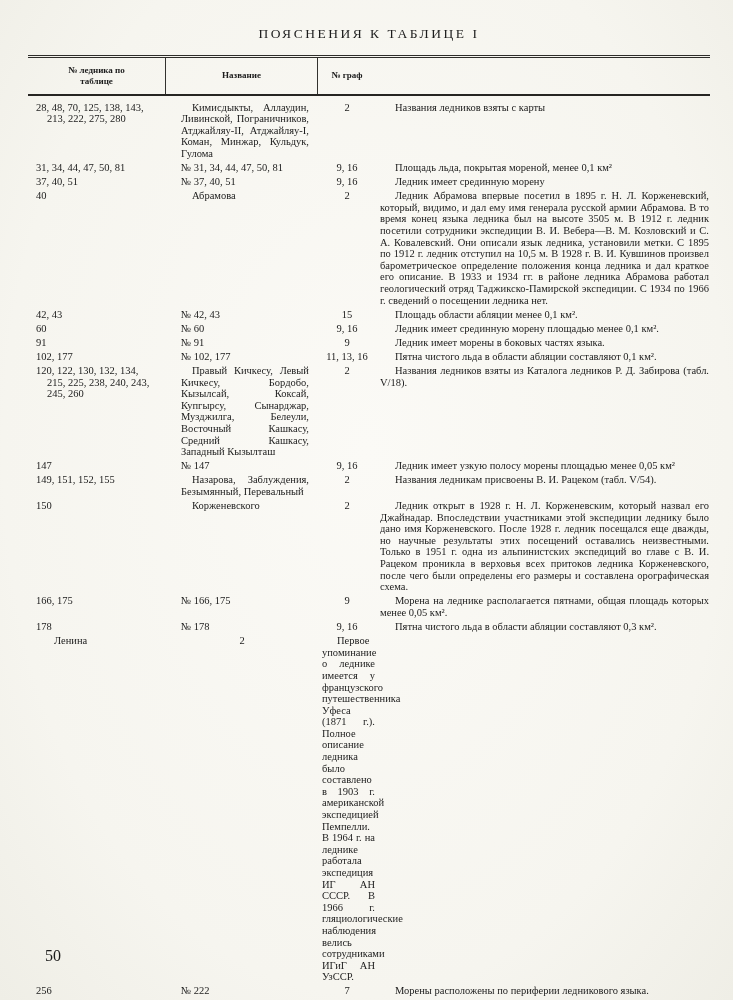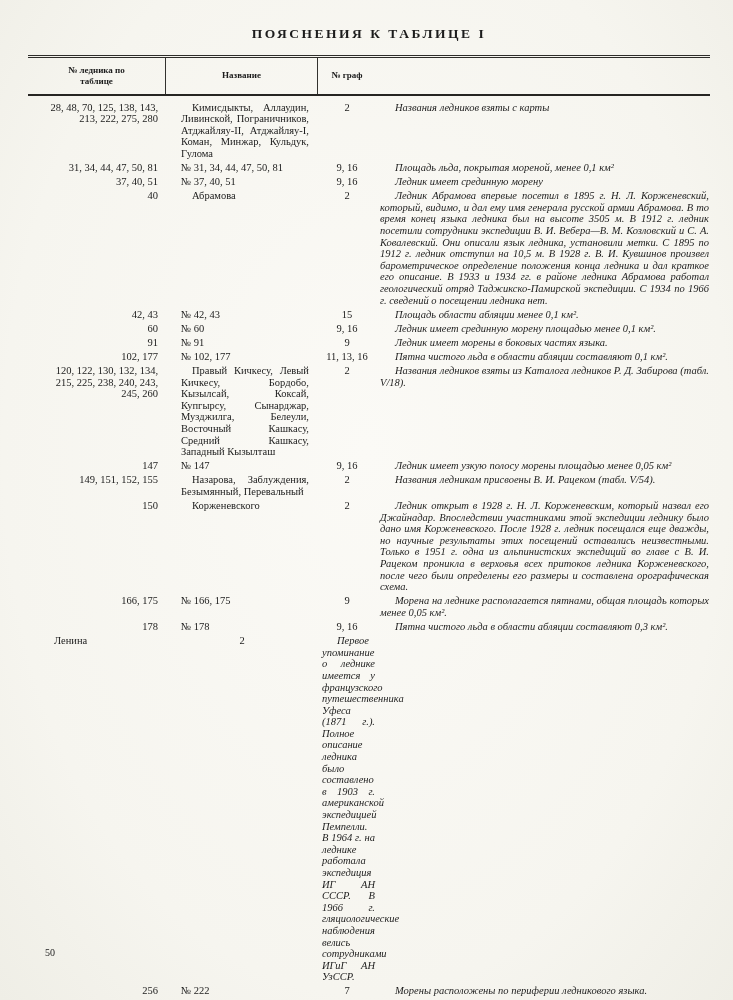--- a/index.html
+++ b/index.html
@@ -16,21 +16,21 @@
     position: relative;
     overflow: hidden;
     -webkit-font-smoothing: antialiased;
   }
   .page {
     padding: 26px 23px 0 28px;
   }
   .title {
     text-align: center;
     font-size: 13.5px;
-    font-weight: bold;
+    font-weight: normal;
     letter-spacing: 2.5px;
     margin: 0 0 13px 0;
   }
   .doc-table {
     width: 682px;
   }
   .thead {
     display: grid;
     grid-template-columns: 138px 152px 58px 1fr;
     border-top: 3px double #2e2d2a;
@@ -62,46 +62,44 @@
     margin-bottom: 2.5px;
   }
   .td {
     font-size: 10.5px;
     line-height: 11.6px;
   }
   .td.numbers {
     padding-left: 19px;
     padding-right: 8px;
     text-indent: -11px;
-    text-align: right;
   }
   .td.name {
     padding-left: 15px;
     padding-right: 9px;
     text-align: justify;
   }
   .td.name.indent {
     text-indent: 11px;
   }
   .td.graf {
     text-align: center;
     padding: 0 3px;
   }
   .td.expl {
     text-align: justify;
     text-indent: 15px;
     padding-left: 4px;
     padding-right: 1px;
-    font-style: italic;
   }
   .page-number {
     position: absolute;
     left: 45px;
     top: 947px;
-    font-size: 10px;
+    font-size: 16px;
   }
 </style>
 </head>
 <body>
 
 <div class="page">
 
   <h1 class="title">ПОЯСНЕНИЯ К ТАБЛИЦЕ I</h1>
 
   <div class="doc-table">

